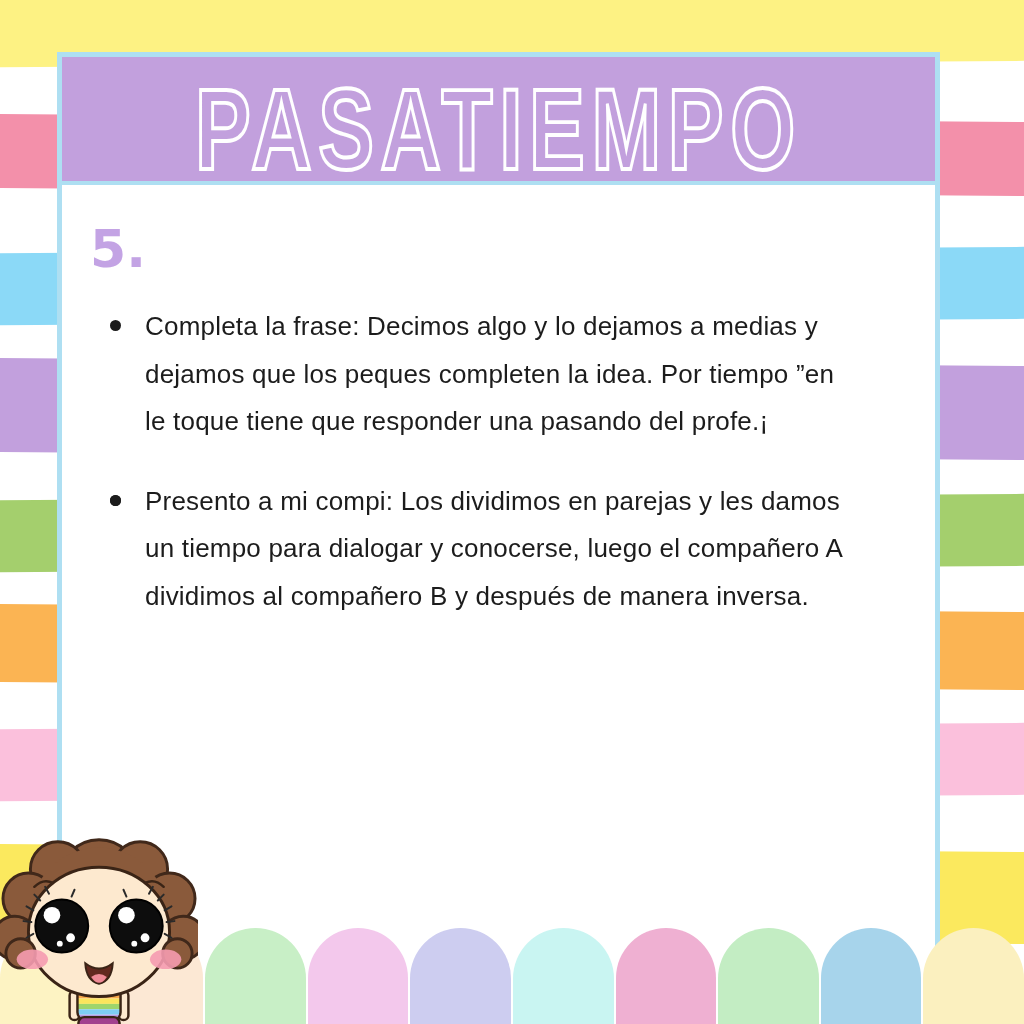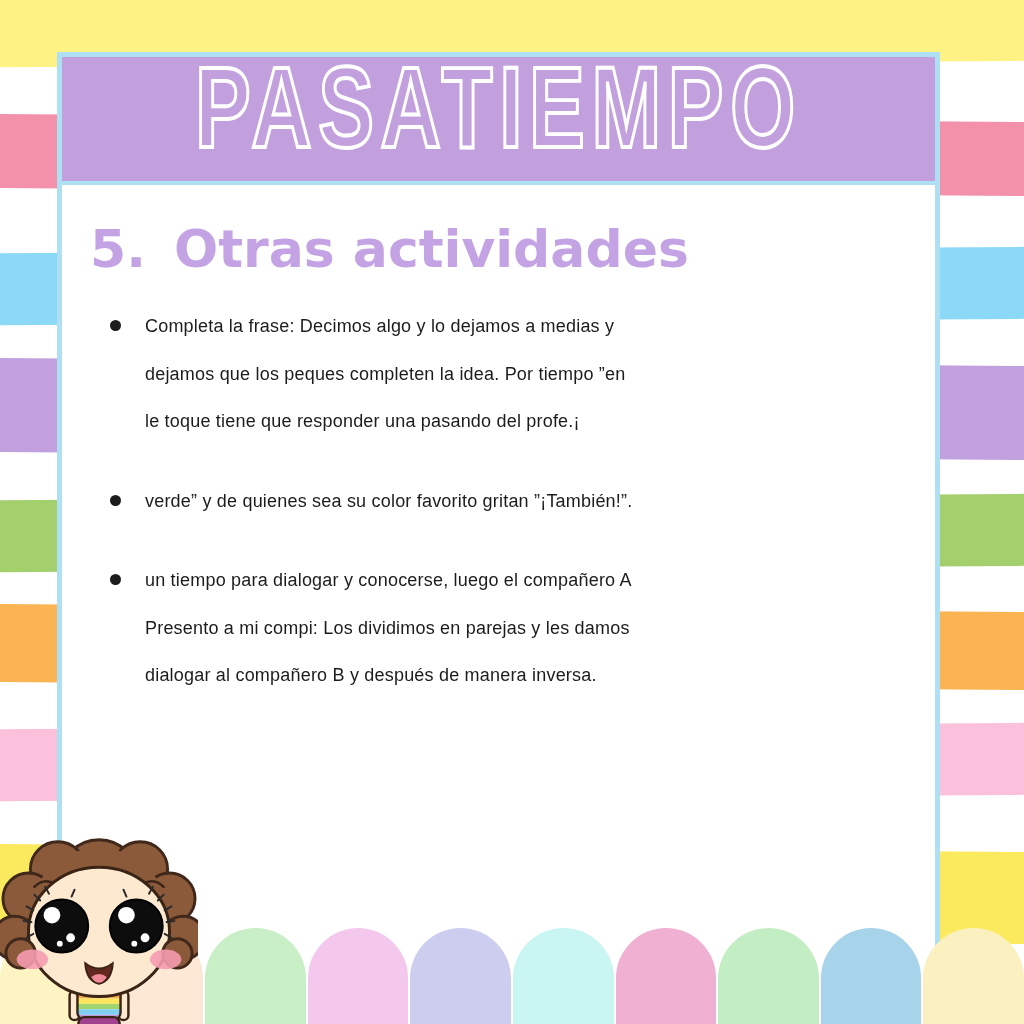--- a/index.html
+++ b/index.html
@@ -8,34 +8,34 @@
   
   .stripes{position:absolute;inset:0;z-index:0;}
   .stripe{position:absolute;left:-12px;right:-12px;border-radius:10px/16px;}
   .stripe:nth-child(odd){transform:rotate(-0.35deg);}
   .stripe:nth-child(even){transform:rotate(0.45deg);}
 
   
   .card{position:absolute;left:57px;top:52px;width:883px;height:975px;box-sizing:border-box;
         background:var(--card-bg,#ffffff);border:5px solid var(--border-blue,#aedff2);border-bottom:none;z-index:1;}
   .banner{height:124px;background:var(--header-purple,#c2a0dd);border-bottom:4px solid var(--border-blue,#aedff2);
-          display:flex;align-items:flex-start;justify-content:center;}
+          display:flex;align-items:flex-end;justify-content:center;}
   .banner-title{font-family:"Liberation Sans",sans-serif;font-weight:700;font-size:88px;letter-spacing:7px;
                 color:transparent;-webkit-text-stroke:3px #ffffff;transform:scale(0.95,1.3);white-space:nowrap;}
 
   .card-body{padding:34px 0 0 28px;}
   .heading{display:flex;align-items:baseline;margin:0 0 24px 0;color:var(--heading-purple,#c3a3e4);
            font-family:"DejaVu Sans",sans-serif;font-weight:bold;font-size:52px;}
   .heading .num{margin-right:28px;}
 
   ul.bullets{list-style:none;margin:0;padding:0;}
   li.bullet{position:relative;padding-left:55px;margin-bottom:32px;}
   li.bullet::before{content:"";position:absolute;left:20px;top:17px;width:11px;height:11px;border-radius:50%;
                     background:var(--text,#1c1c1c);}
-  .line{font-size:18px;line-height:47.5px;letter-spacing:0.2px;color:var(--text,#1c1c1c);white-space:nowrap;}
+  .line{font-size:26px;line-height:47.5px;letter-spacing:0.2px;color:var(--text,#1c1c1c);white-space:nowrap;}
 
   
   .arches{position:absolute;left:0;right:0;bottom:0;height:96px;display:flex;gap:2px;z-index:2;}
   .arch{flex:1;border-radius:58px 58px 0 0;}
 
   
   .kid{position:absolute;left:0;top:828px;width:198px;height:196px;z-index:3;}
 </style>
 </head>
 <body>
@@ -53,35 +53,33 @@
       <div class="stripe" style="top: 848px; height: 92px; background: rgb(251, 233, 94);"></div>
     </div>
 
   <div class="card">
     <div class="banner">
       <span class="banner-title">PASATIEMPO</span>
     </div>
     <div class="card-body">
       <h2 class="heading">
         <span class="num">5.</span>
-        <span>Otras actividades</span>
       </h2>
       <ul class="bullets">
           <li class="bullet">
             <div class="line">Completa la frase: Decimos algo y lo dejamos a medias y</div>
             <div class="line">dejamos que los peques completen la idea. Por tiempo ”en</div>
             <div class="line">le toque tiene que responder una pasando del profe.¡</div>
           </li>
           <li class="bullet">
-            <div class="line">verde” y de quienes sea su color favorito gritan ”¡También!”.</div>
           </li>
           <li class="bullet">
+            <div class="line">Presento a mi compi: Los dividimos en parejas y les damos</div>
             <div class="line">un tiempo para dialogar y conocerse, luego el compañero A</div>
-            <div class="line">Presento a mi compi: Los dividimos en parejas y les damos</div>
-            <div class="line">dialogar al compañero B y después de manera inversa.</div>
+            <div class="line">dividimos al compañero B y después de manera inversa.</div>
           </li>
         </ul>
     </div>
   </div>
 
   <div class="arches">
       <div class="arch" style="background: rgb(253, 243, 195);"></div>
       <div class="arch" style="background: rgb(252, 232, 212);"></div>
       <div class="arch" style="background: rgb(200, 239, 198);"></div>
       <div class="arch" style="background: rgb(243, 200, 236);"></div>

